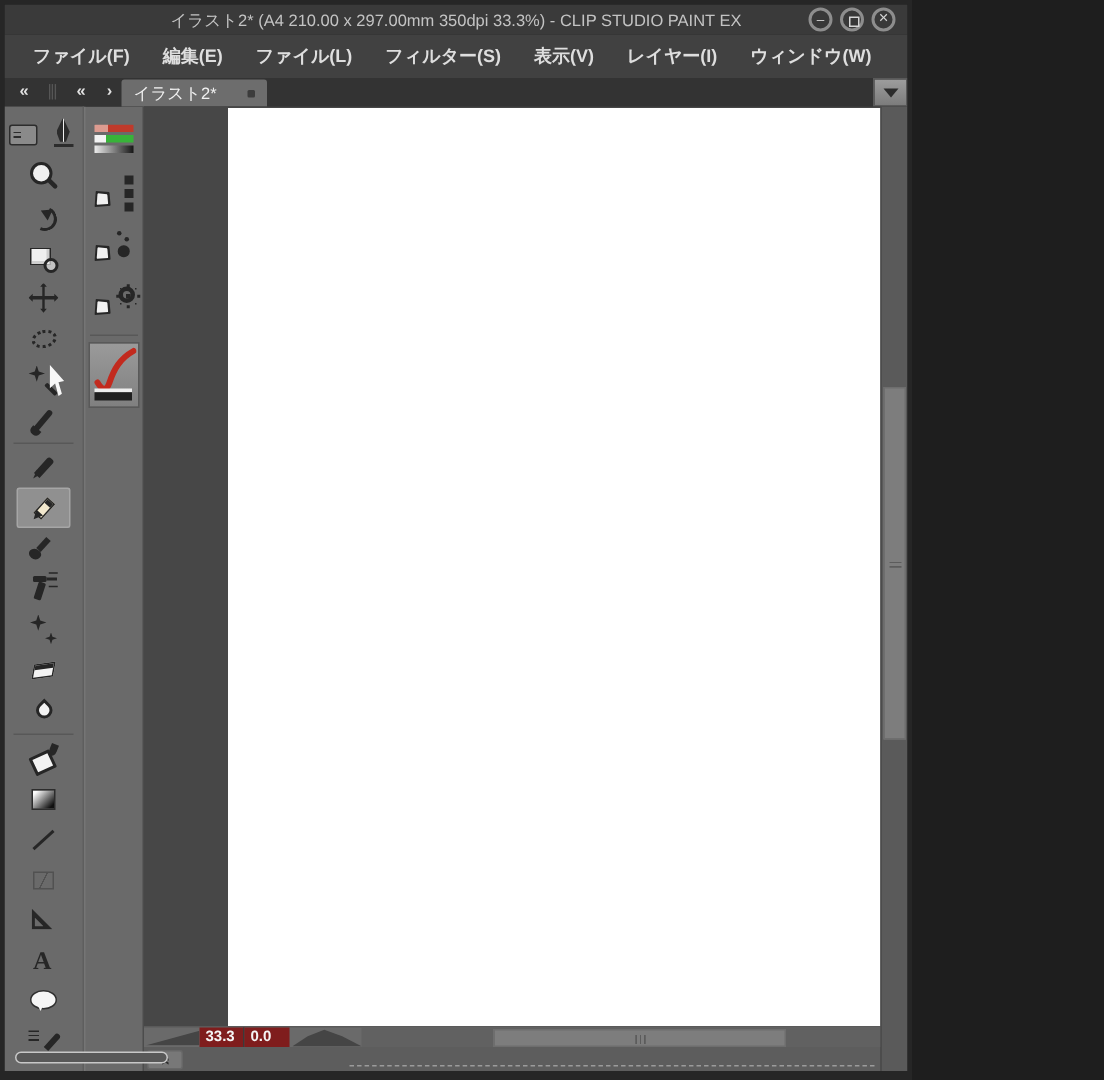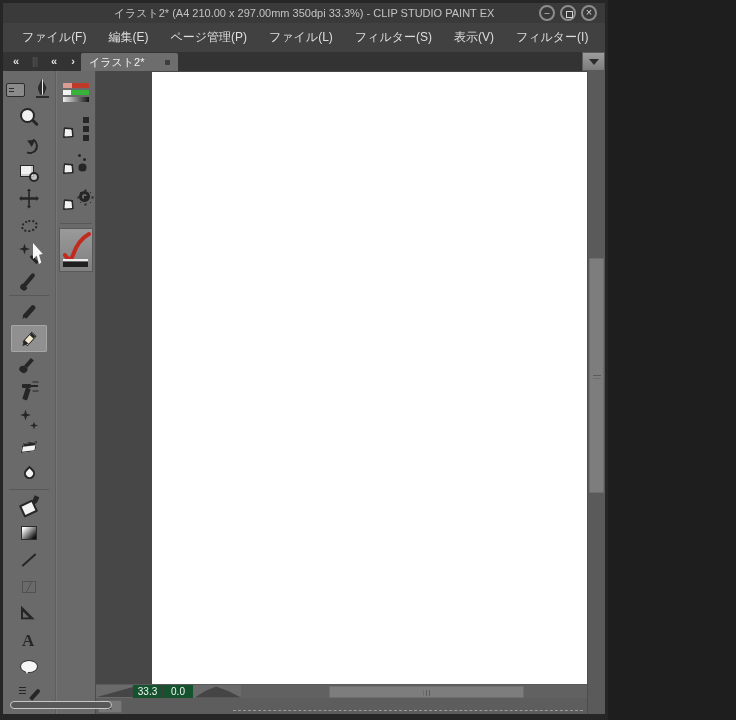--- a/index.html
+++ b/index.html
@@ -13,21 +13,21 @@
   .titlebar{height:20px;background:#3a3a3a;display:flex;align-items:center;position:relative;}
   .title-text{flex:1;text-align:center;font-size:11px;color:#c3c3c3;white-space:nowrap;overflow:hidden;}
   .win-buttons{position:absolute;right:8px;top:2px;display:flex;gap:5px;}
   .win-btn{width:16px;height:16px;border-radius:50%;background:#383838;border:2px solid #8d8d8d;
     color:#d6d6d6;font-size:9px;line-height:12px;text-align:center;cursor:default;position:relative;}
   .win-btn.max::after{content:"";position:absolute;left:3.5px;top:3.5px;width:5px;height:5px;border:1.5px solid #d6d6d6;}
   .win-btn.close{font-size:11px;line-height:11px;}
 
   
   .menubar{height:29px;background:#414141;display:flex;align-items:center;padding:0 10px;gap:4px;}
-  .menu-item{color:#dedede;font-size:12px;padding:3px 9px;white-space:nowrap;}
+  .menu-item{color:#dedede;font-size:12px;padding:3px 9px;white-space:nowrap;font-weight:bold;}
 
   
   .tabbar{height:19px;background:#333333;display:flex;align-items:stretch;position:relative;}
   .tabnav{display:flex;align-items:center;padding-left:4px;gap:2px;}
   .tabnav-btn{color:#e2e2e2;font-size:11px;font-weight:bold;width:17px;text-align:center;line-height:17px;letter-spacing:-1px;}
   .tabnav-btn.disabled{color:#565656;font-weight:normal;}
   .tab{background:#6d6d6d;color:#f1f1f1;font-size:11px;display:flex;align-items:center;
     margin-top:1px;padding:0 8px;width:97px;position:relative;border-radius:2px 2px 0 0;}
   .tab-label{flex:1;white-space:nowrap;overflow:hidden;}
   .tab-dot{width:5px;height:5px;background:#3c3c3c;border-radius:1px;}
@@ -53,21 +53,21 @@
     border:1px solid #595959;display:flex;align-items:center;justify-content:center;}
 
   
   .canvas-col{flex:1;display:flex;flex-direction:column;}
   .canvas-area{height:613px;background:#474747;position:relative;overflow:hidden;}
   .page{position:absolute;left:56px;top:1px;width:510px;height:612px;background:#ffffff;}
 
   
   .zoom-row{height:14px;background:#6a6a6a;display:flex;align-items:center;position:relative;border-top:1px solid #5a5a5a;}
   .ramp{width:36px;height:11px;background:#454545;clip-path:polygon(0 100%,100% 10%,100% 100%);margin-left:1px;}
-  .val-slot{background:#14532d;color:#f5f5f5;font-size:10px;line-height:13px;padding:0 4px;min-width:30px;text-align:center;}
+  .val-slot{background:#7f1d1d;color:#f5f5f5;font-size:10px;line-height:13px;padding:0 4px;min-width:30px;text-align:left;font-weight:bold;}
   .val-slot.first{border-right:1px solid #3a3a3a;}
   .mountain{width:46px;height:12px;background:#454545;clip-path:polygon(0 100%,22% 45%,46% 8%,72% 45%,100% 100%);margin-left:2px;}
   .h-track{flex:1;height:100%;position:relative;background:#616161;}
   .h-thumb{position:absolute;left:88px;top:1px;width:195px;height:12px;background:#7d7d7d;border:1px solid #6e6e6e;}
   .h-grip{position:absolute;left:50%;top:3px;width:7px;height:6px;transform:translateX(-50%);
     background:repeating-linear-gradient(90deg,#5c5c5c 0 1px,transparent 1px 3px);}
 
   
   .status-row{height:16px;background:#5d5d5d;display:flex;align-items:center;padding-left:2px;position:relative;}
   .expand-btn{width:24px;height:13px;background:#787878;border:1px solid #676767;border-radius:2px;
@@ -204,25 +204,24 @@
     <div class="win-buttons">
         <div class="win-btn ">–</div>
         <div class="win-btn max"></div>
         <div class="win-btn close">×</div>
       </div>
   </div>
 
   <div class="menubar">
       <span class="menu-item">ファイル(F)</span>
       <span class="menu-item">編集(E)</span>
-      <span class="menu-item">ページ管理(P)</span>
       <span class="menu-item">ファイル(L)</span>
       <span class="menu-item">フィルター(S)</span>
       <span class="menu-item">表示(V)</span>
-      <span class="menu-item">フィルター(I)</span>
+      <span class="menu-item">レイヤー(I)</span>
       <span class="menu-item">ウィンドウ(W)</span>
     </div>
 
   <div class="tabbar">
     <div class="tabnav">
         <span class="tabnav-btn">«</span>
         <span class="tabnav-btn disabled">|||</span>
         <span class="tabnav-btn">«</span>
         <span class="tabnav-btn">›</span>
       </div>

